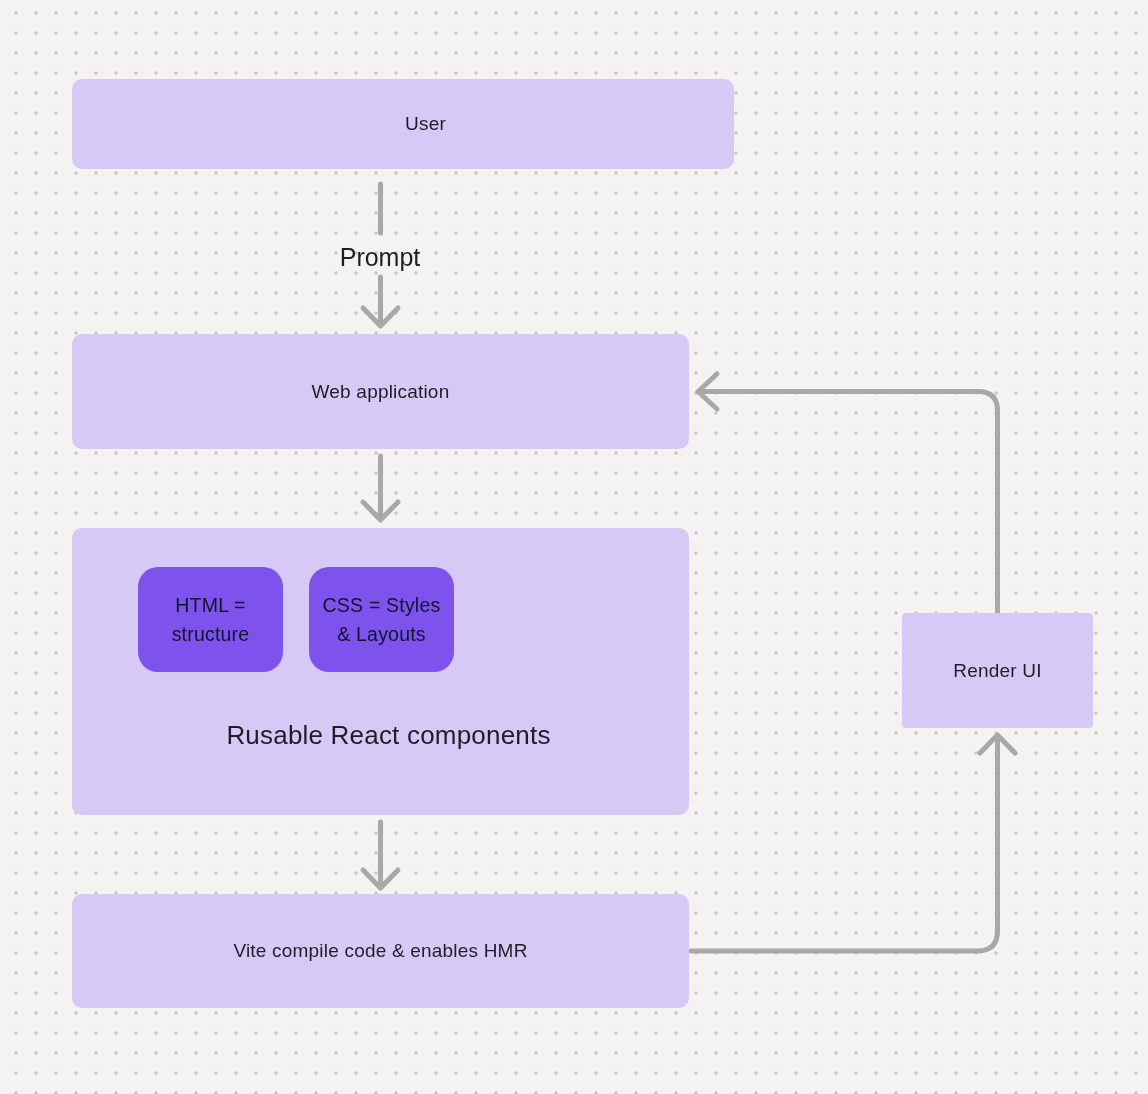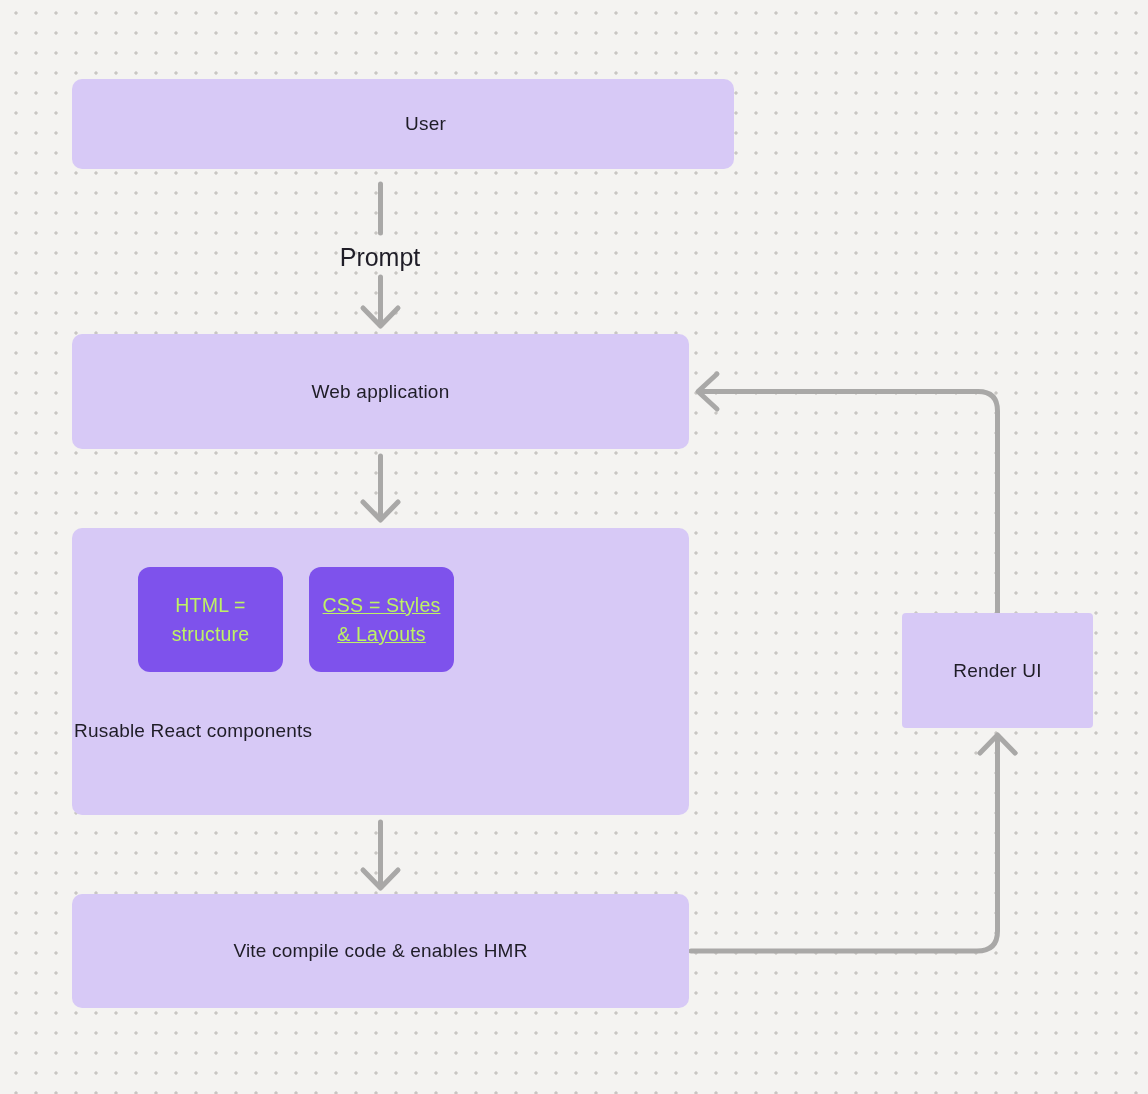--- a/index.html
+++ b/index.html
@@ -37,41 +37,41 @@
   .node-webapp      { left: 72px;  top: 334px; width: 617px; height: 115px; }
   .node-group       { left: 72px;  top: 528px; width: 617px; height: 287px; display: block; }
   .node-vite        { left: 72px;  top: 894px; width: 617px; height: 114px; align-items: center; }
   .node-render      { left: 902px; top: 613px; width: 191px; height: 115px; border-radius: 4px; }
   .chip {
     position: absolute;
     top: 39px;
     width: 145px;
     height: 105px;
     background: #7e52ec;
-    border-radius: 12px;
-    color: #bef264;
+    border-radius: 20px;
+    color: #0f172a;
     display: flex;
     align-items: center;
     justify-content: center;
     text-align: center;
     font-size: 19.5px;
     line-height: 29px;
     padding: 0 12px;
     box-sizing: border-box;
   }
   .chip-html { left: 66px; }
-  .chip-css  { left: 237px; text-decoration: underline; }
+  .chip-css  { left: 237px; }
   .chip-js   { left: 408px; }
   .group-label {
     position: absolute;
-    left: 2px;
+    left: 16px;
     right: 0;
     top: 720px;
-    text-align: left;
-    font-size: 19px;
+    text-align: center;
+    font-size: 26px;
   }
   .node-group .group-label { top: 192px; }
   .edge-label {
     position: absolute;
     left: 380px;
     top: 257px;
     transform: translate(-50%, -50%);
     font-size: 25px;
     white-space: nowrap;
   }

